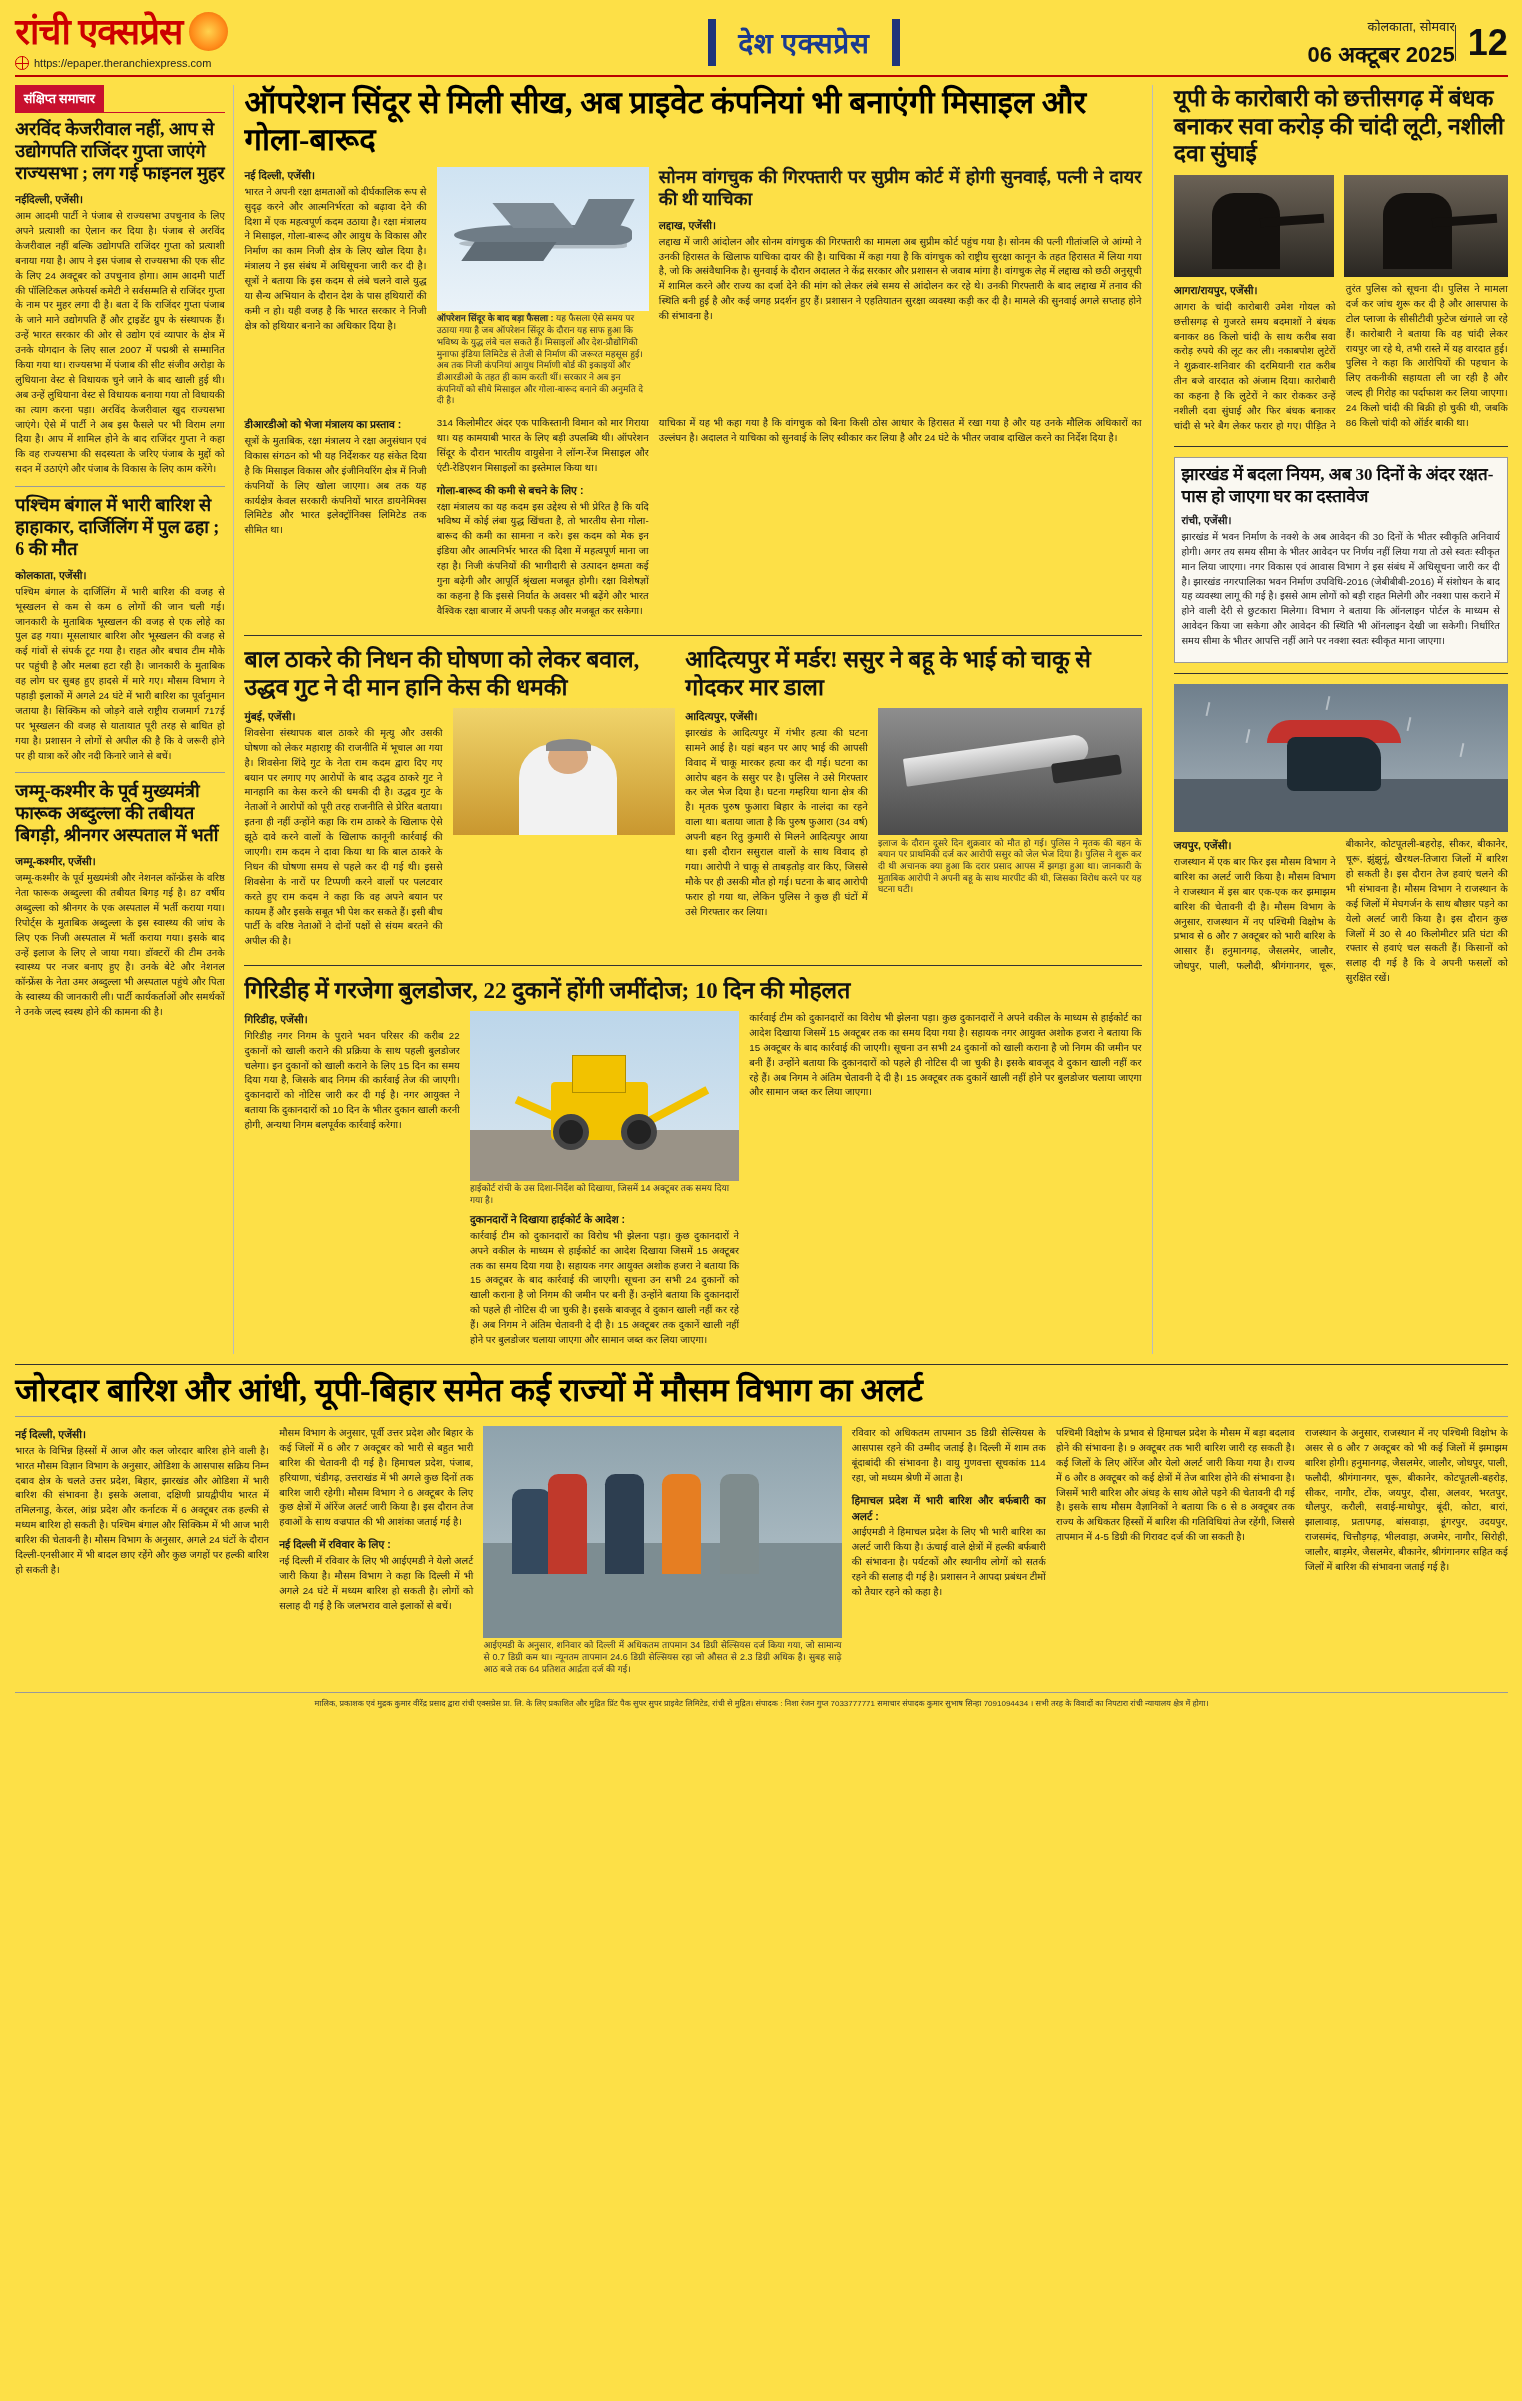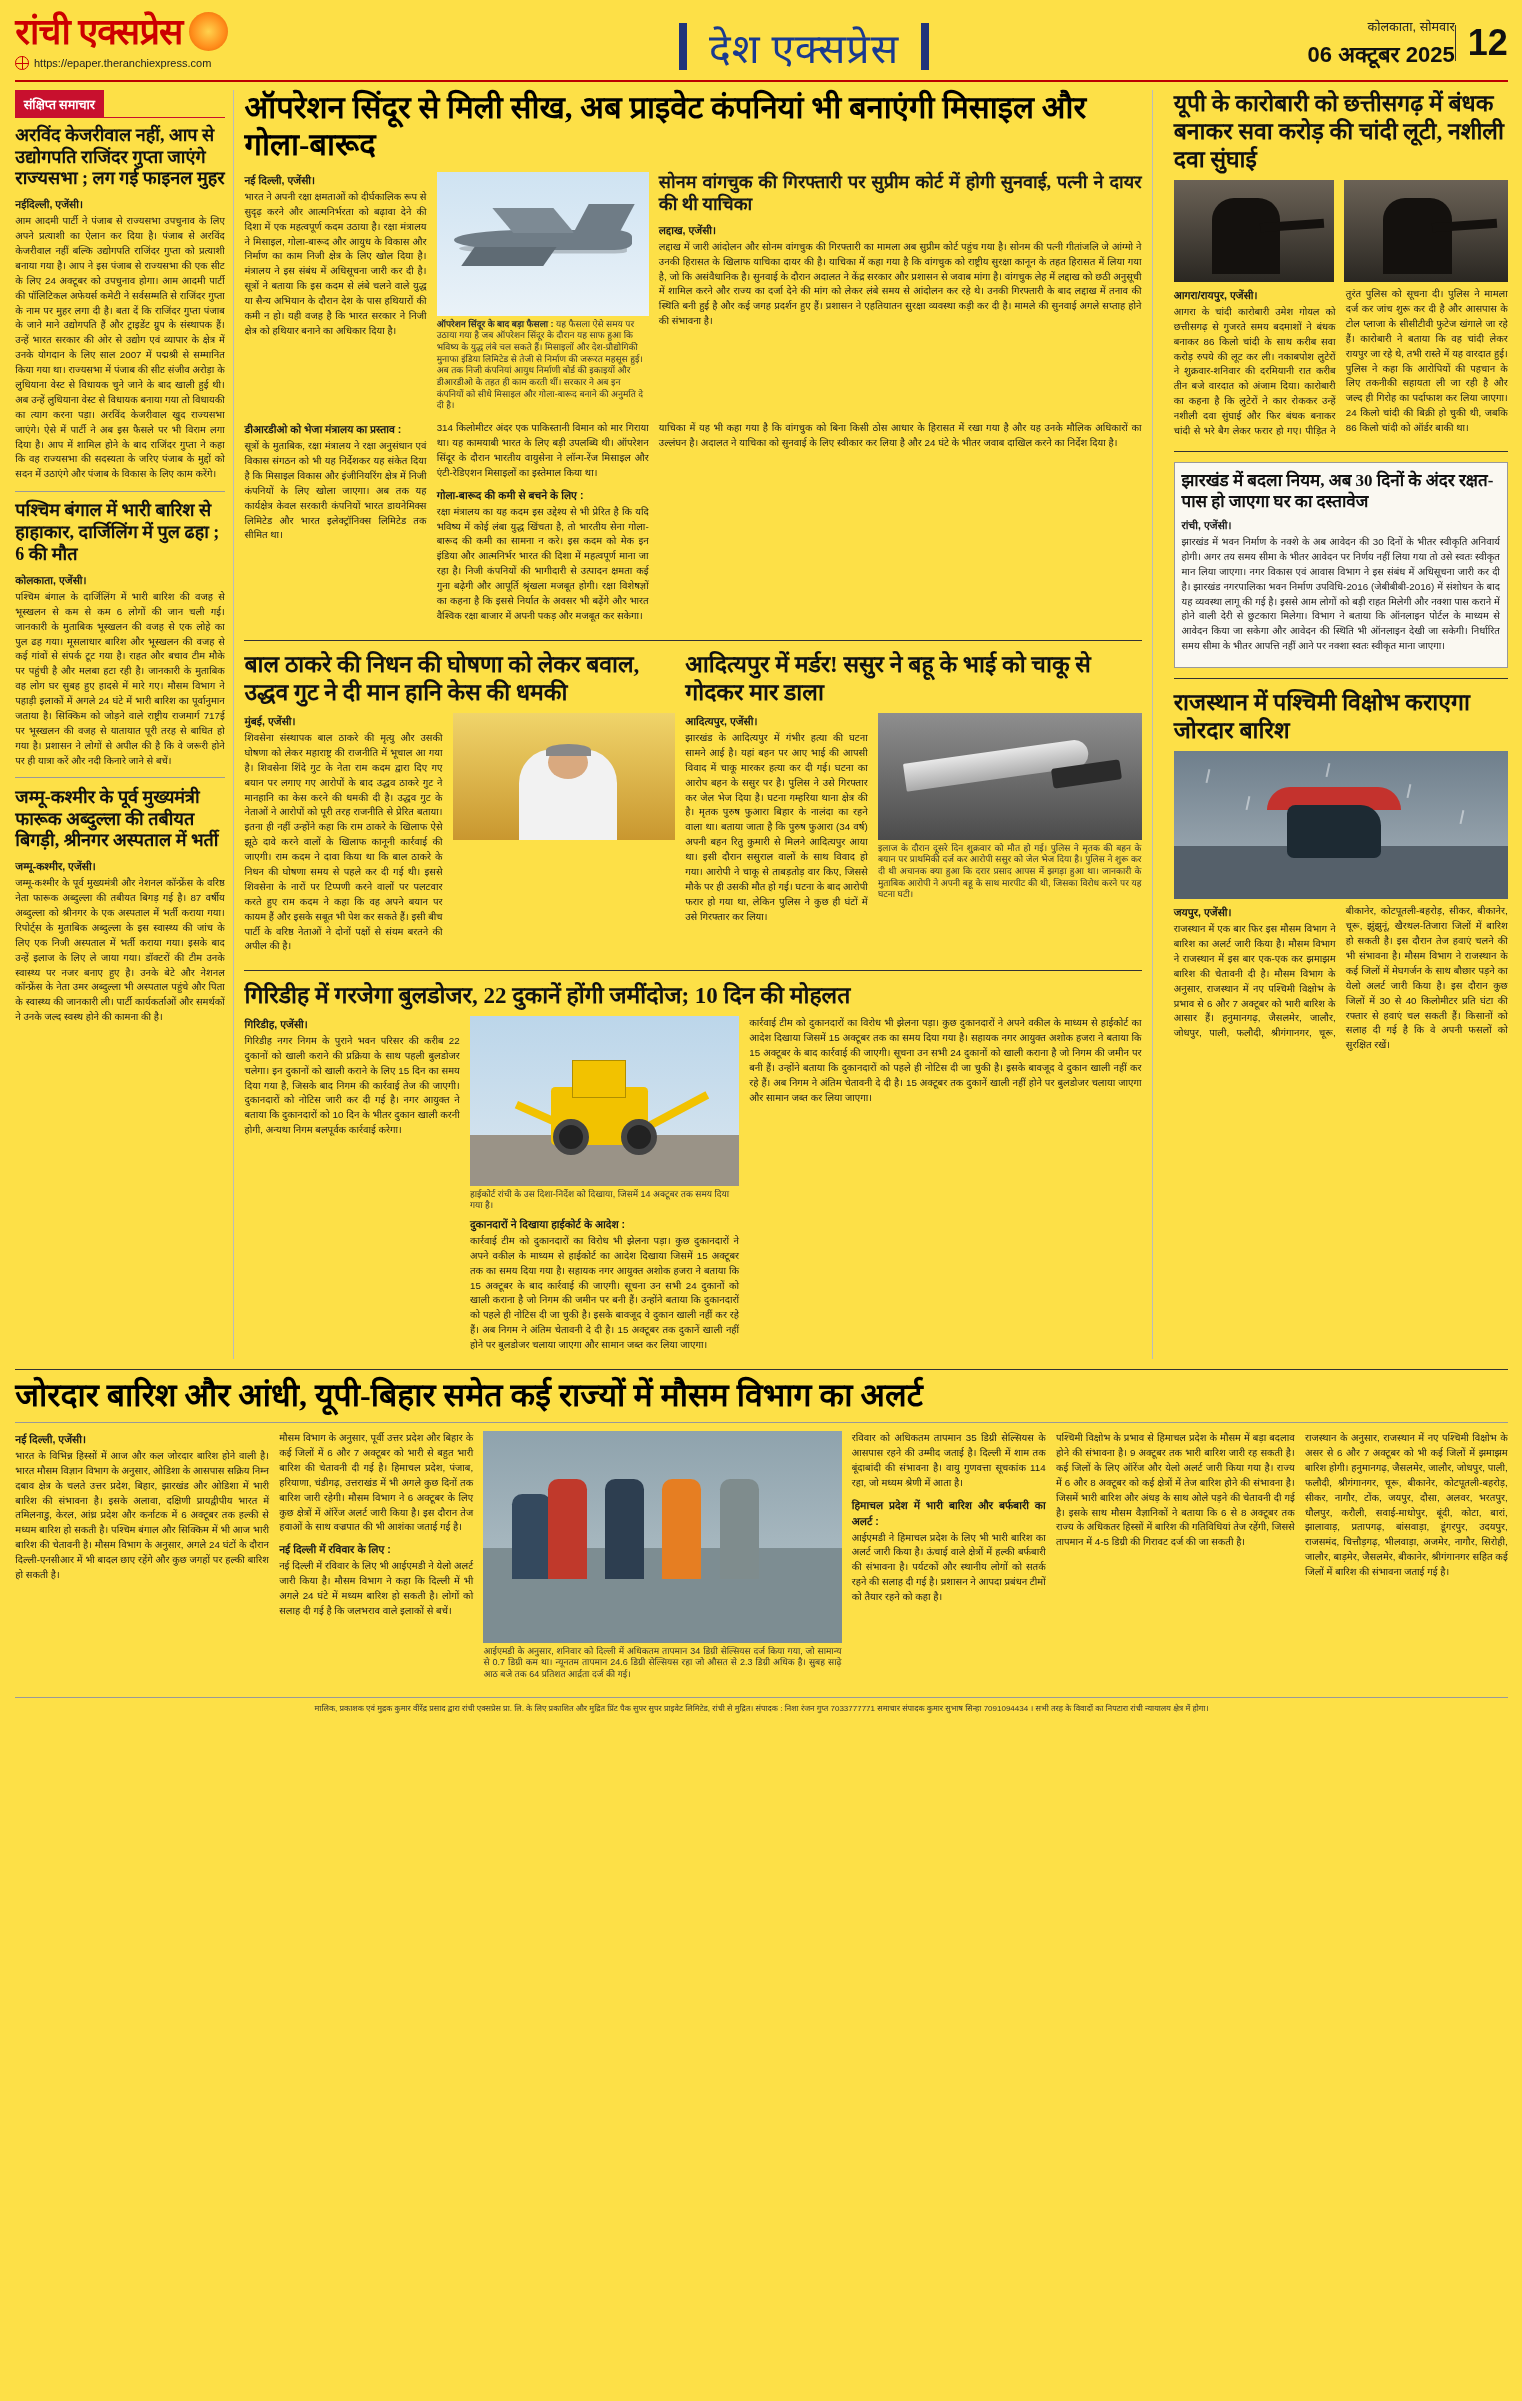--- a/index.html
+++ b/index.html
@@ -62,21 +62,21 @@
     align-items:center;
     justify-content:center;
     gap:22px;
     padding-top:6.8px;
   }
   .mast-center .bar {
     width:8.5px;height:47px;background:#20357a;
   }
   .mast-title {
     font-family:"Liberation Serif", serif;
-    font-size:41px;font-weight:normal;color:#1a3a8f;
+    font-size:28px;font-weight:bold;color:#1a3a8f;
     letter-spacing:0.8px;
   }
   .mast-right {
     width:280px;
     text-align:right;
     display:flex;
     align-items:center;
     justify-content:flex-end;
     gap:0;
     padding-top:5.1px;
@@ -424,21 +424,20 @@
 
       <div class="boxed">
         <div class="hl-head">झारखंड में बदला नियम, अब 30 दिनों के अंदर रक्षत-पास हो जाएगा घर का दस्तावेज</div>
         <div class="body-txt">
           <p><span class="subhead">रांची, एजेंसी।</span><span>झारखंड में भवन निर्माण के नक्शे के अब आवेदन की 30 दिनों के भीतर स्वीकृति अनिवार्य होगी। अगर तय समय सीमा के भीतर आवेदन पर निर्णय नहीं लिया गया तो उसे स्वतः स्वीकृत मान लिया जाएगा। नगर विकास एवं आवास विभाग ने इस संबंध में अधिसूचना जारी कर दी है। झारखंड नगरपालिका भवन निर्माण उपविधि-2016 (जेबीबीबी-2016) में संशोधन के बाद यह व्यवस्था लागू की गई है। इससे आम लोगों को बड़ी राहत मिलेगी और नक्शा पास कराने में होने वाली देरी से छुटकारा मिलेगा। विभाग ने बताया कि ऑनलाइन पोर्टल के माध्यम से आवेदन किया जा सकेगा और आवेदन की स्थिति भी ऑनलाइन देखी जा सकेगी। निर्धारित समय सीमा के भीतर आपत्ति नहीं आने पर नक्शा स्वतः स्वीकृत माना जाएगा।</span></p>
         </div>
       </div>
 
       <div class="rule-thick"></div>
 
-      <h2 class="head">राजस्थान में पश्चिमी विक्षोभ कराएगा जोरदार बारिश</h2>
       <div class="photo rain" style="height:148px;">
         <span class="road"></span>
         <span class="umbrella"></span>
         <span class="rider"></span>
         <span class="drop" style="left:10%;top:12%"></span>
         <span class="drop" style="left:22%;top:30%"></span>
         <span class="drop" style="left:46%;top:8%"></span>
         <span class="drop" style="left:70%;top:22%"></span>
         <span class="drop" style="left:86%;top:40%"></span>
       </div>

